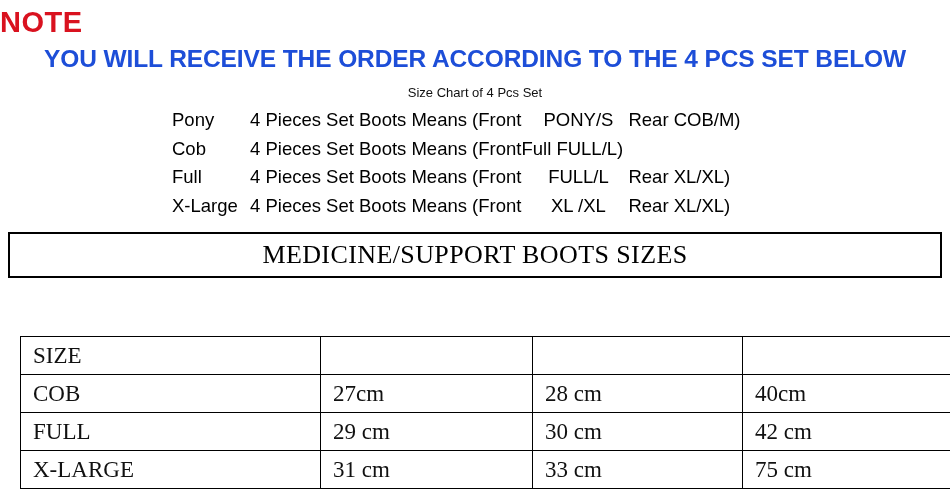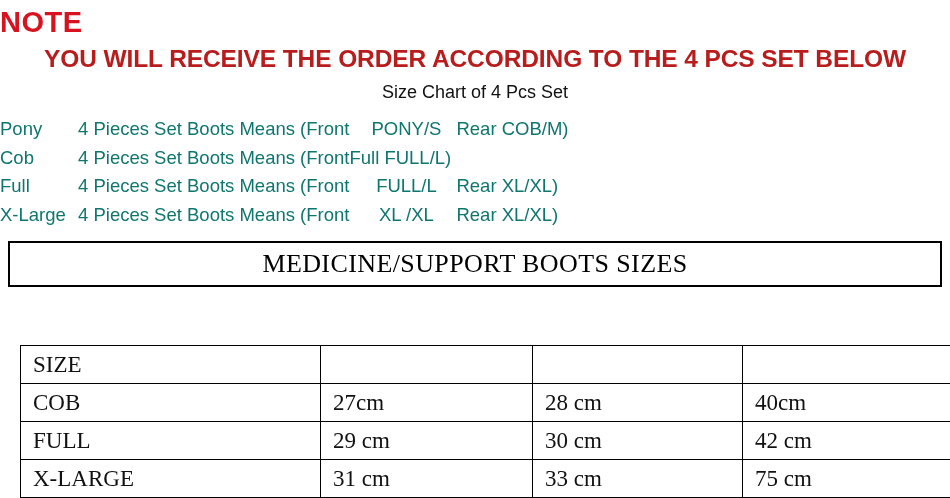--- a/index.html
+++ b/index.html
@@ -25,40 +25,41 @@
     text-align: left;
     color: #d9121f;
     font-weight: bold;
     font-size: 29px;
     line-height: 40px;
     letter-spacing: 0.5px;
     margin-top: 2px;
   }
   .note-sub {
     text-align: center;
-    color: #b91c1c;
+    color: #1d4ed8;
     font-weight: bold;
     font-size: 24.5px;
     line-height: 30px;
     letter-spacing: -0.1px;
     margin-top: 2px;
     white-space: nowrap;
   }
   .size-chart-heading {
     text-align: center;
-    font-size: 18px;
+    font-size: 13px;
     line-height: 25px;
     margin-top: 6px;
     color: #111;
   }
   .set-rows {
-    margin-top: 10px;
+    margin-top: 1px;
+    padding-left: 172px;
     font-size: 18.5px;
     line-height: 28.5px;
-    color: #0f766e;
+    color: #000000;
   }
   .set-row {
     display: flex;
     white-space: nowrap;
   }
   .set-row .c-size {
     width: 78px;
     flex: 0 0 78px;
   }
   .set-row .c-text {

